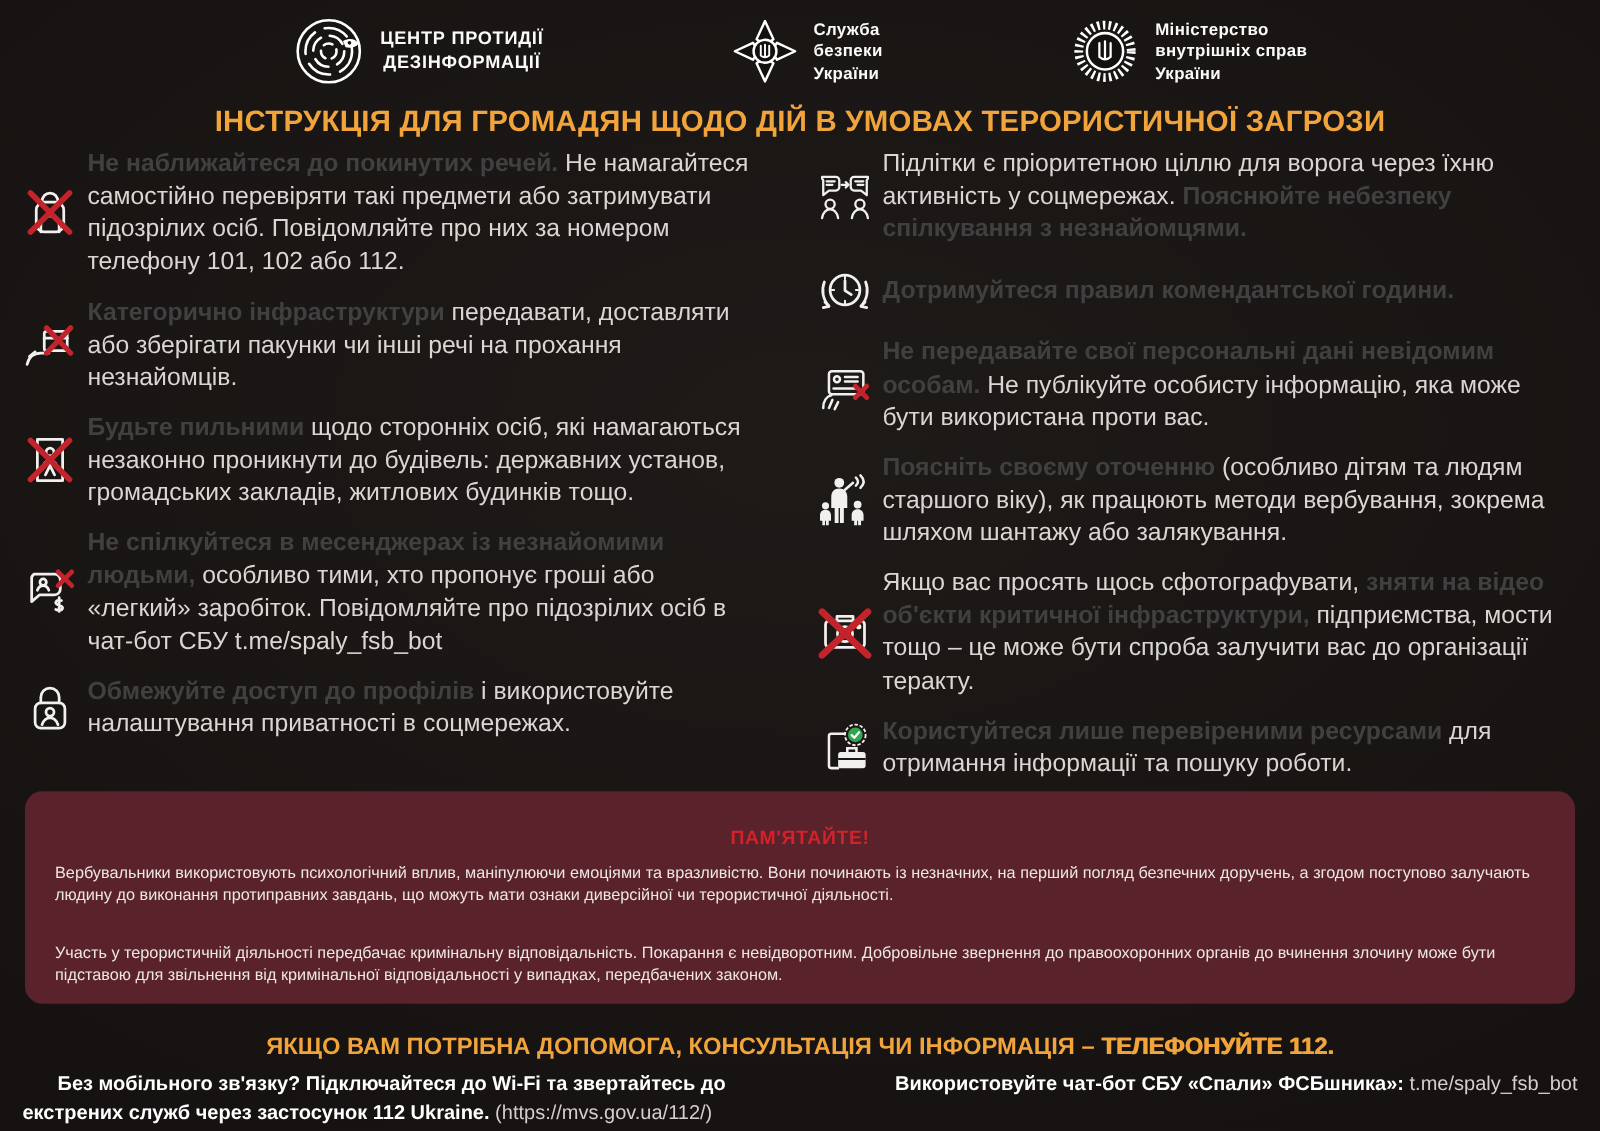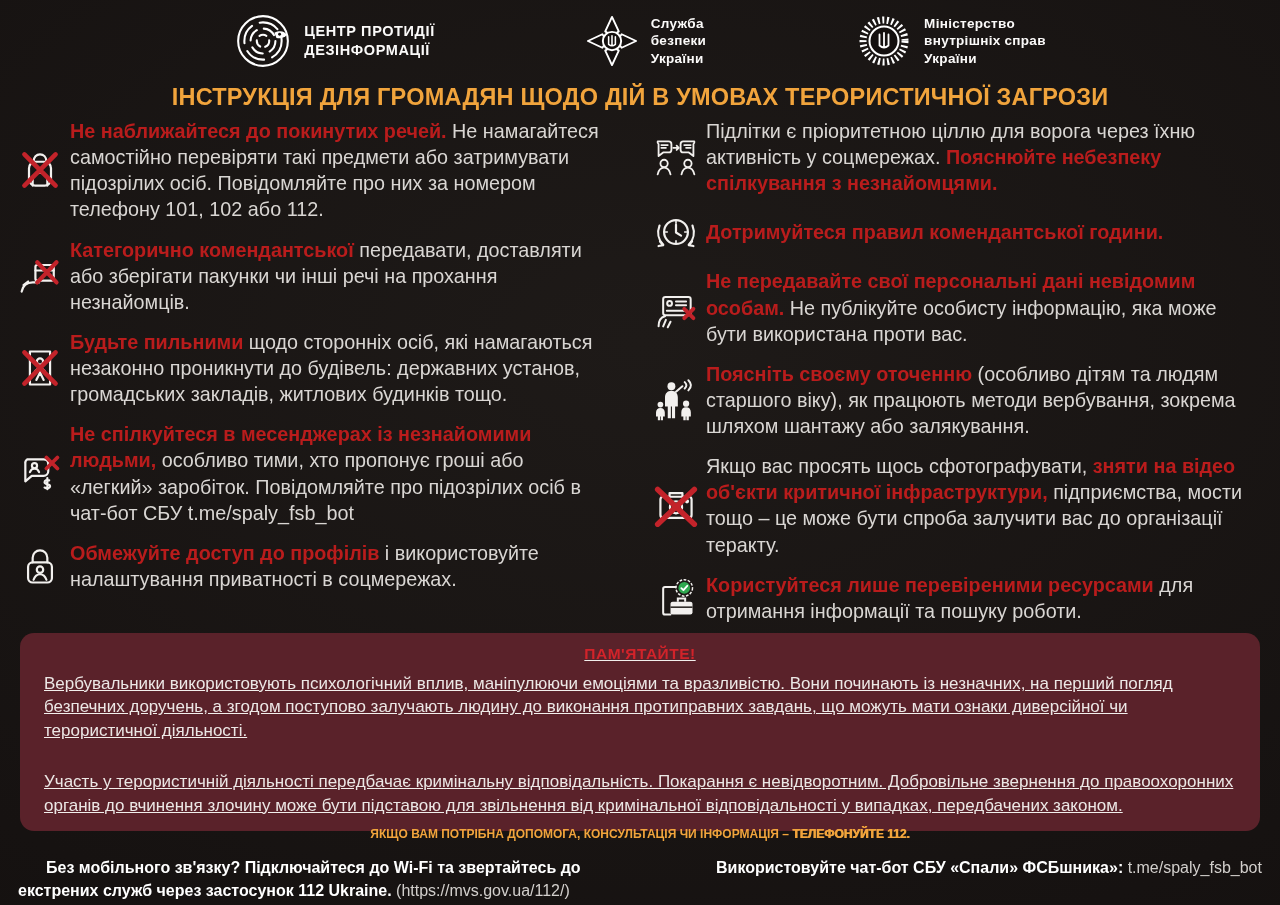--- a/index.html
+++ b/index.html
@@ -9,42 +9,42 @@
     background:radial-gradient(1400px 900px at 50% 38%, #1e1a18 0%, #161211 70%, #120f0e 100%);
     color:#f2efec;
   }
   .poster{position:absolute;inset:0;}
   
   .header{position:absolute;top:0;left:0;right:0;height:82px;
     display:flex;justify-content:center;align-items:center;gap:150px;}
   .logo{display:flex;align-items:center;gap:12px;}
   .logo-mark svg{display:block;}
   .logo-name{font-weight:bold;font-size:13.5px;line-height:1.3;white-space:pre-line;color:#fbfaf9;letter-spacing:.3px;}
-  .logo-name.upper{font-size:14.5px;letter-spacing:.6px;}
+  .logo-name.upper{font-size:14.5px;letter-spacing:.6px;text-align:center;}
   
   .title{position:absolute;top:84px;left:0;width:100%;text-align:center;
     color:var(--accent-gold,#F1A43C);font-weight:bold;font-size:23.5px;letter-spacing:.2px;}
   
   .columns{position:absolute;top:118px;left:18px;right:18px;
     display:grid;grid-template-columns:1fr 1fr;column-gap:28px;}
   .item{display:flex;align-items:center;gap:8px;margin-bottom:14px;}
   .item-icon{flex:0 0 44px;display:flex;justify-content:center;align-items:center;}
   .item-icon svg{width:44px;height:44px;display:block;}
   .item-text{font-size:19.8px;line-height:1.32;color:#d9d6d3;max-width:540px;}
-  .item-text b{color:#b91c1c;}
+  .item-text b{color:#404040;}
   
   .remember{position:absolute;top:633px;left:20px;right:20px;
-    background:var(--remember-bg,#5A222A);border-radius:14px;padding:12px 24px 14px;text-decoration:underline;}
+    background:var(--remember-bg,#5A222A);border-radius:14px;padding:29px 24px 14px;}
   .remember-title{text-align:center;font-weight:bold;font-size:15.5px;letter-spacing:.5px;
     color:var(--remember-title,#D2232A);margin-bottom:9px;}
-  .remember p{margin:0 0 14px;font-size:17px;line-height:1.38;color:#ece7e5;}
+  .remember p{margin:0 0 14px;font-size:13px;line-height:1.38;color:#ece7e5;}
   .remember p:last-child{margin-bottom:0;margin-top:28px;}
   
   .helpline{position:absolute;top:827px;left:0;width:100%;text-align:center;
-    font-size:12px;color:var(--accent-gold,#F1A43C);}
+    font-size:19px;color:var(--accent-gold,#F1A43C);}
   .helpline span{font-weight:700;}
   .helpline b{font-weight:700;text-shadow:.7px 0 currentColor;}
   
   .footer{position:absolute;top:856px;left:0;right:0;height:48px;font-size:16px;line-height:1.45;}
   .footer b{color:#ffffff;margin-left:28px;}
   .footer span{color:#d2cfcc;font-weight:400;}
   .footer-left{position:absolute;left:18px;width:612px;}
   .footer-right{position:absolute;left:688px;width:578px;}
 </style>
 </head>
@@ -122,21 +122,21 @@
             <svg viewBox="0 0 48 48">
               <g stroke="#F2F0EE" stroke-width="2.4" fill="none" stroke-linecap="round" stroke-linejoin="round">
      <rect x="19" y="12" width="20" height="17" rx="2"></rect>
                 <path d="M19 18h20"></path>
      <path d="M4 41c1.5-7 6-10 12-10h7"></path>
                 <path d="M6 34l5-4"></path>
               </g>
      <path d="M21 9 L42 31 M42 9 L21 31" stroke="#C3232A" stroke-width="4.6" stroke-linecap="round" fill="none"></path>
             </svg>
           </div>
-          <div class="item-text"><b>Категорично комендантської</b><span> передавати, доставляти або зберігати пакунки чи інші речі на прохання незнайомців.</span></div>
+          <div class="item-text"><b>Категорично інфраструктури</b><span> передавати, доставляти або зберігати пакунки чи інші речі на прохання незнайомців.</span></div>
         </div>
         <div class="item">
           <div class="item-icon">
             <svg viewBox="0 0 48 48">
               <g stroke="#F2F0EE" stroke-width="2.4" fill="none" stroke-linecap="round" stroke-linejoin="round">
      <rect x="13" y="6" width="22" height="36"></rect>
                 <circle cx="24" cy="17" r="3.4"></circle>
      <path d="M24 21v8 M24 23l-5 4 M24 23l5 4 M24 29l-4 8 M24 29l4 8"></path>
               </g>
               <path d="M7 7 L41 41 M41 7 L7 41" stroke="#C3232A" stroke-width="5" stroke-linecap="round" fill="none"></path>

